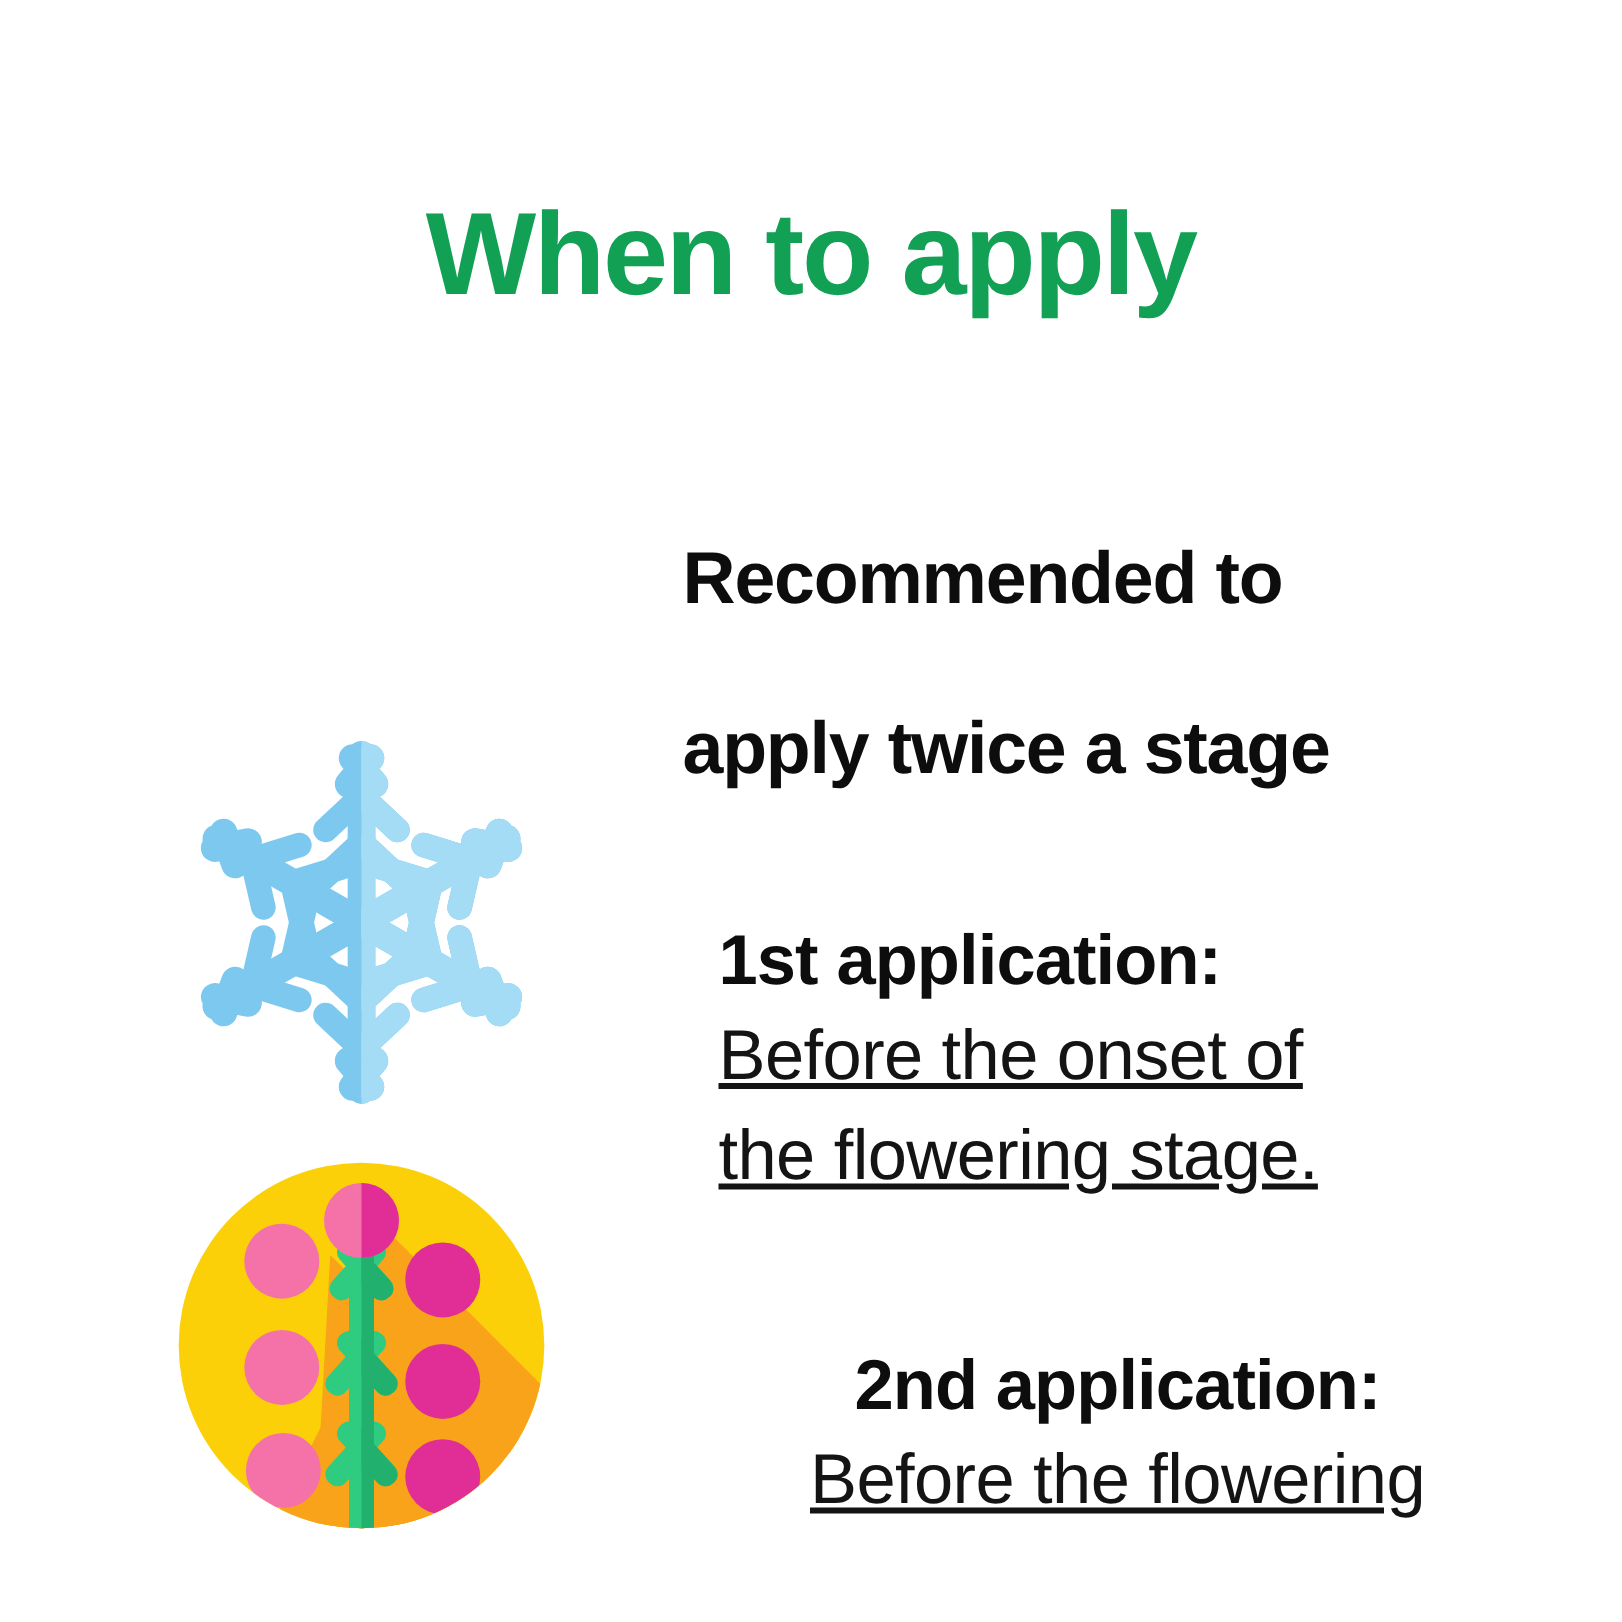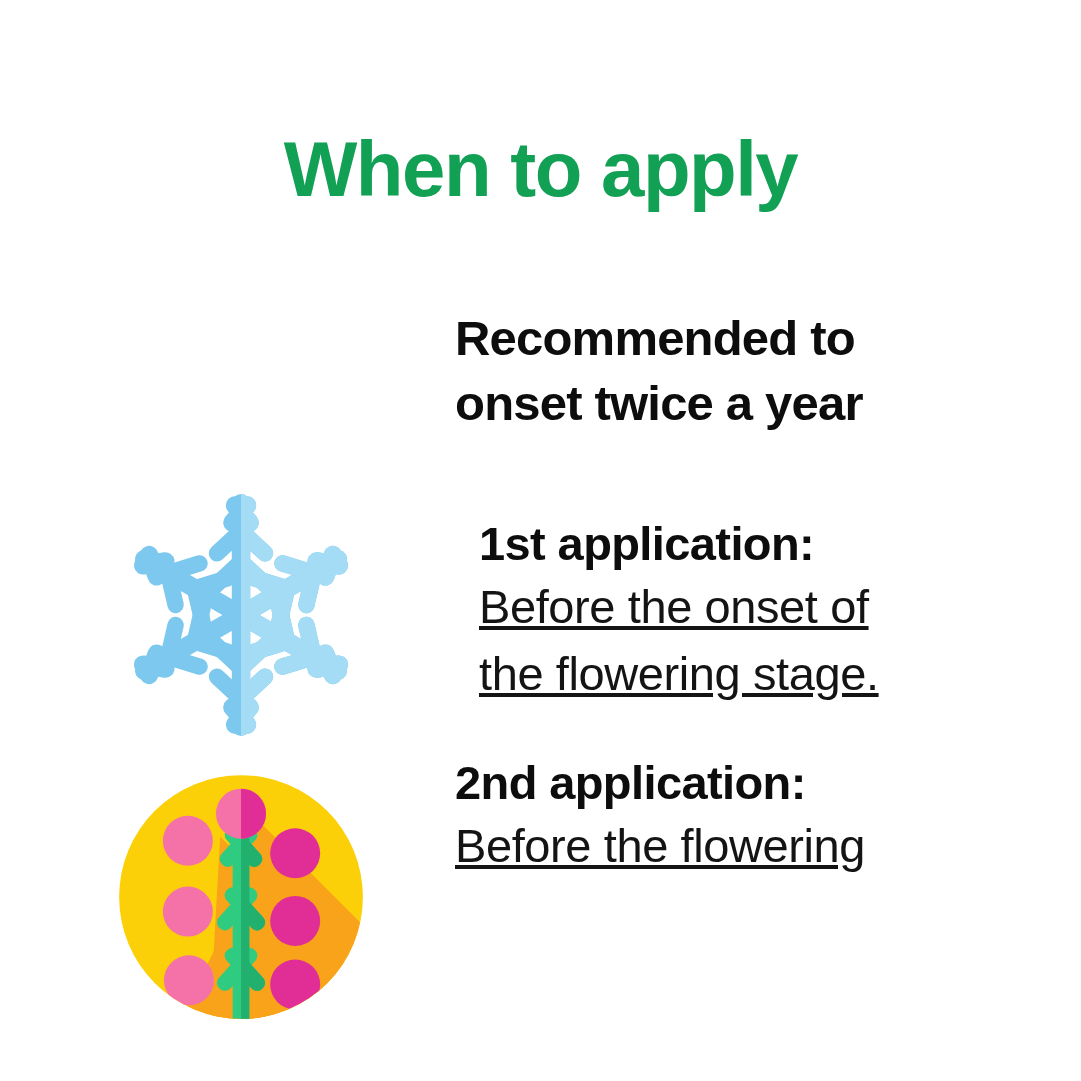--- a/index.html
+++ b/index.html
@@ -42,27 +42,27 @@
   }
 
   .lead {
     font-size: 49px;
     line-height: 1.32;
     font-weight: 700;
     letter-spacing: -0.8px;
     color: #0d0d0d;
     margin: 0;
   }
-  .lead-line { display: block; }
+  .lead-line { display: block; margin-top: 48px; }
 
   .block {
     margin: 0;
   }
   .block-1 { margin-top: 78px; margin-left: 24px; }
-  .block-2 { margin-top: 44px; }
+  .block-2 { margin-top: 88px; text-align: center; }
 
   .block-head {
     display: block;
     font-size: 47px;
     line-height: 1.30;
     font-weight: 700;
     letter-spacing: -0.6px;
     color: #0d0d0d;
   }
   .block-body {
@@ -204,21 +204,21 @@
           <circle cx="172" cy="204" r="24" fill="#e12e97"></circle>
         </g>
       </g>
     </svg>
   </div>
 
   <div class="text-col">
 
     <p class="lead">
       <span class="lead-line">Recommended to</span>
-      <span class="lead-line">onset twice a year</span>
+      <span class="lead-line">apply twice a stage</span>
     </p>
 
     <p class="block block-1">
       <span class="block-head">1st application:</span>
       <span class="block-body">
         <span class="body-line">Before the onset of</span>
         <span class="body-line">the flowering stage.</span>
       </span>
     </p>
 

